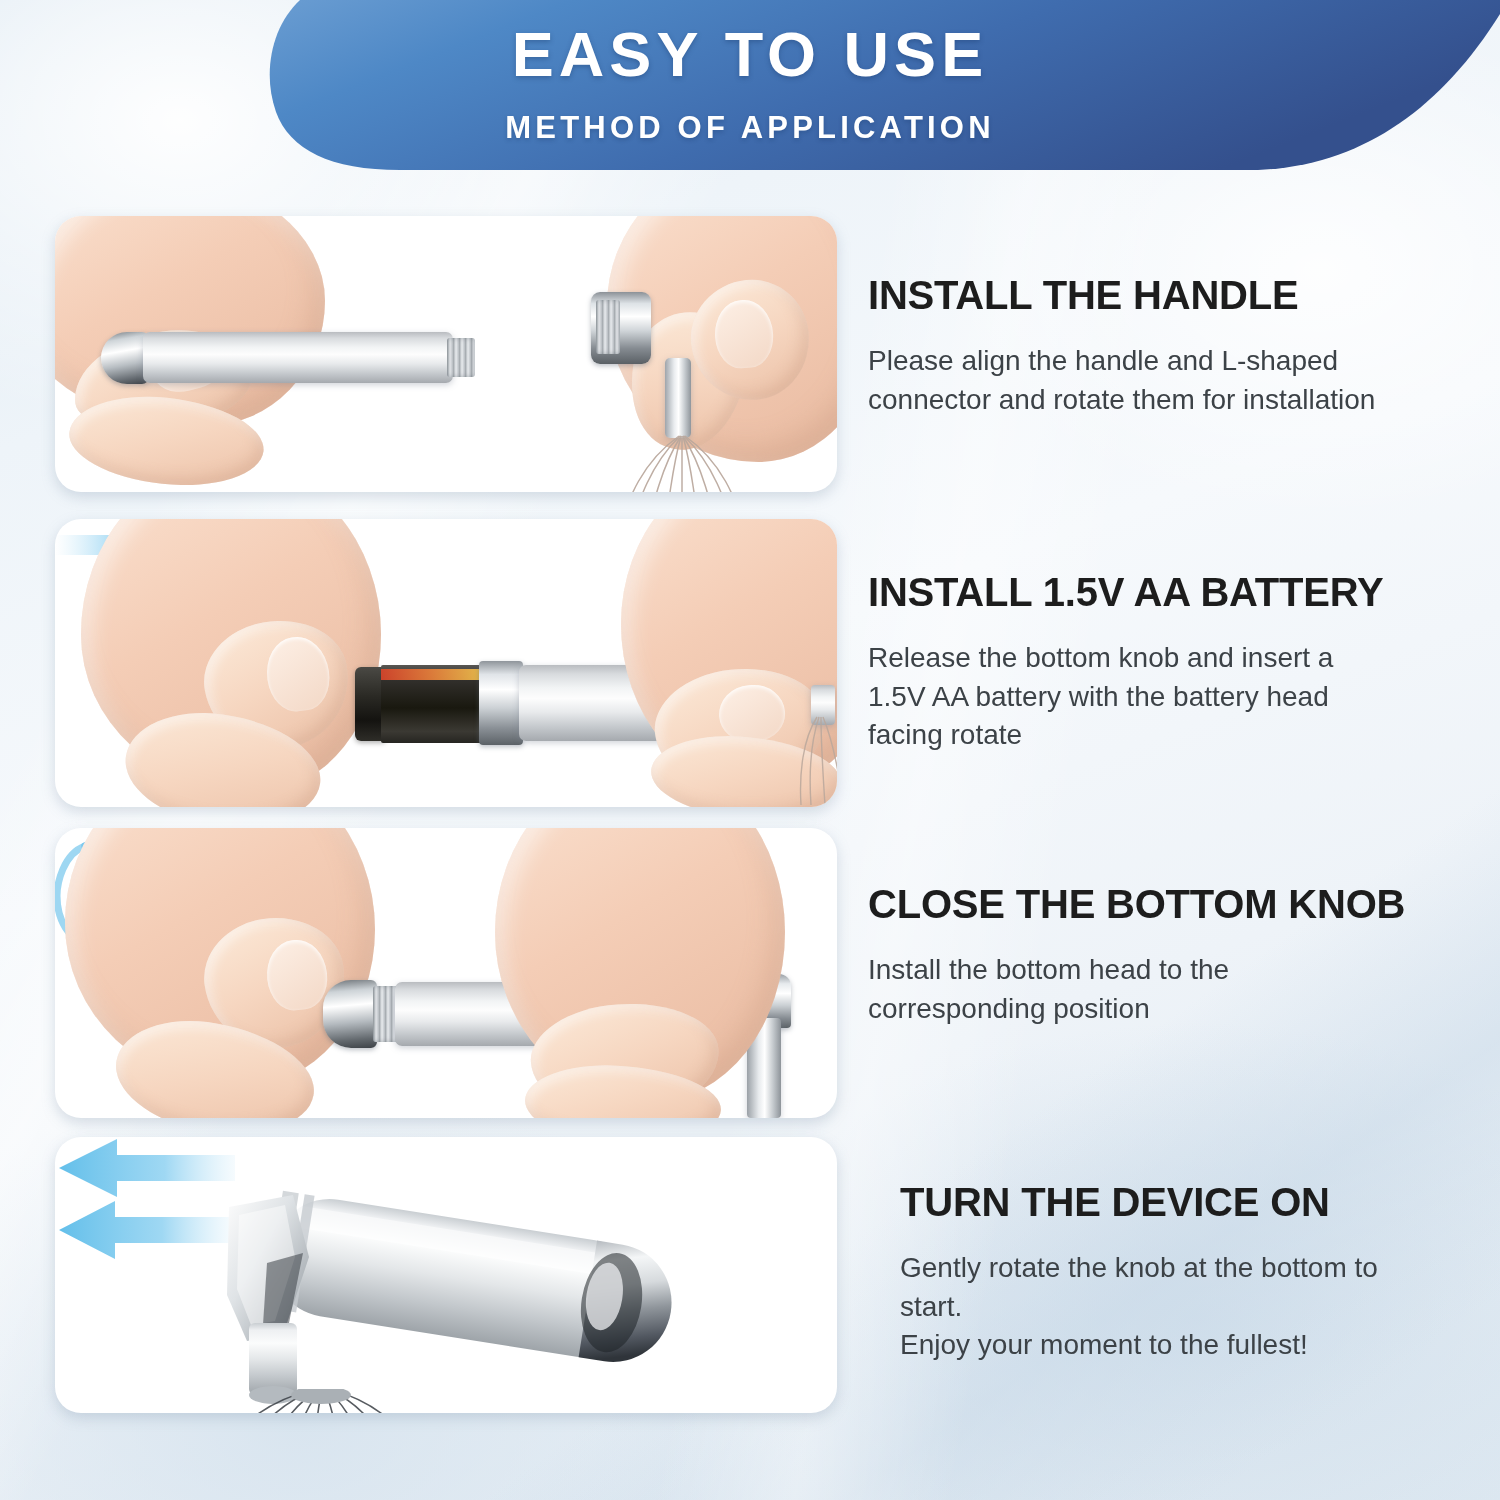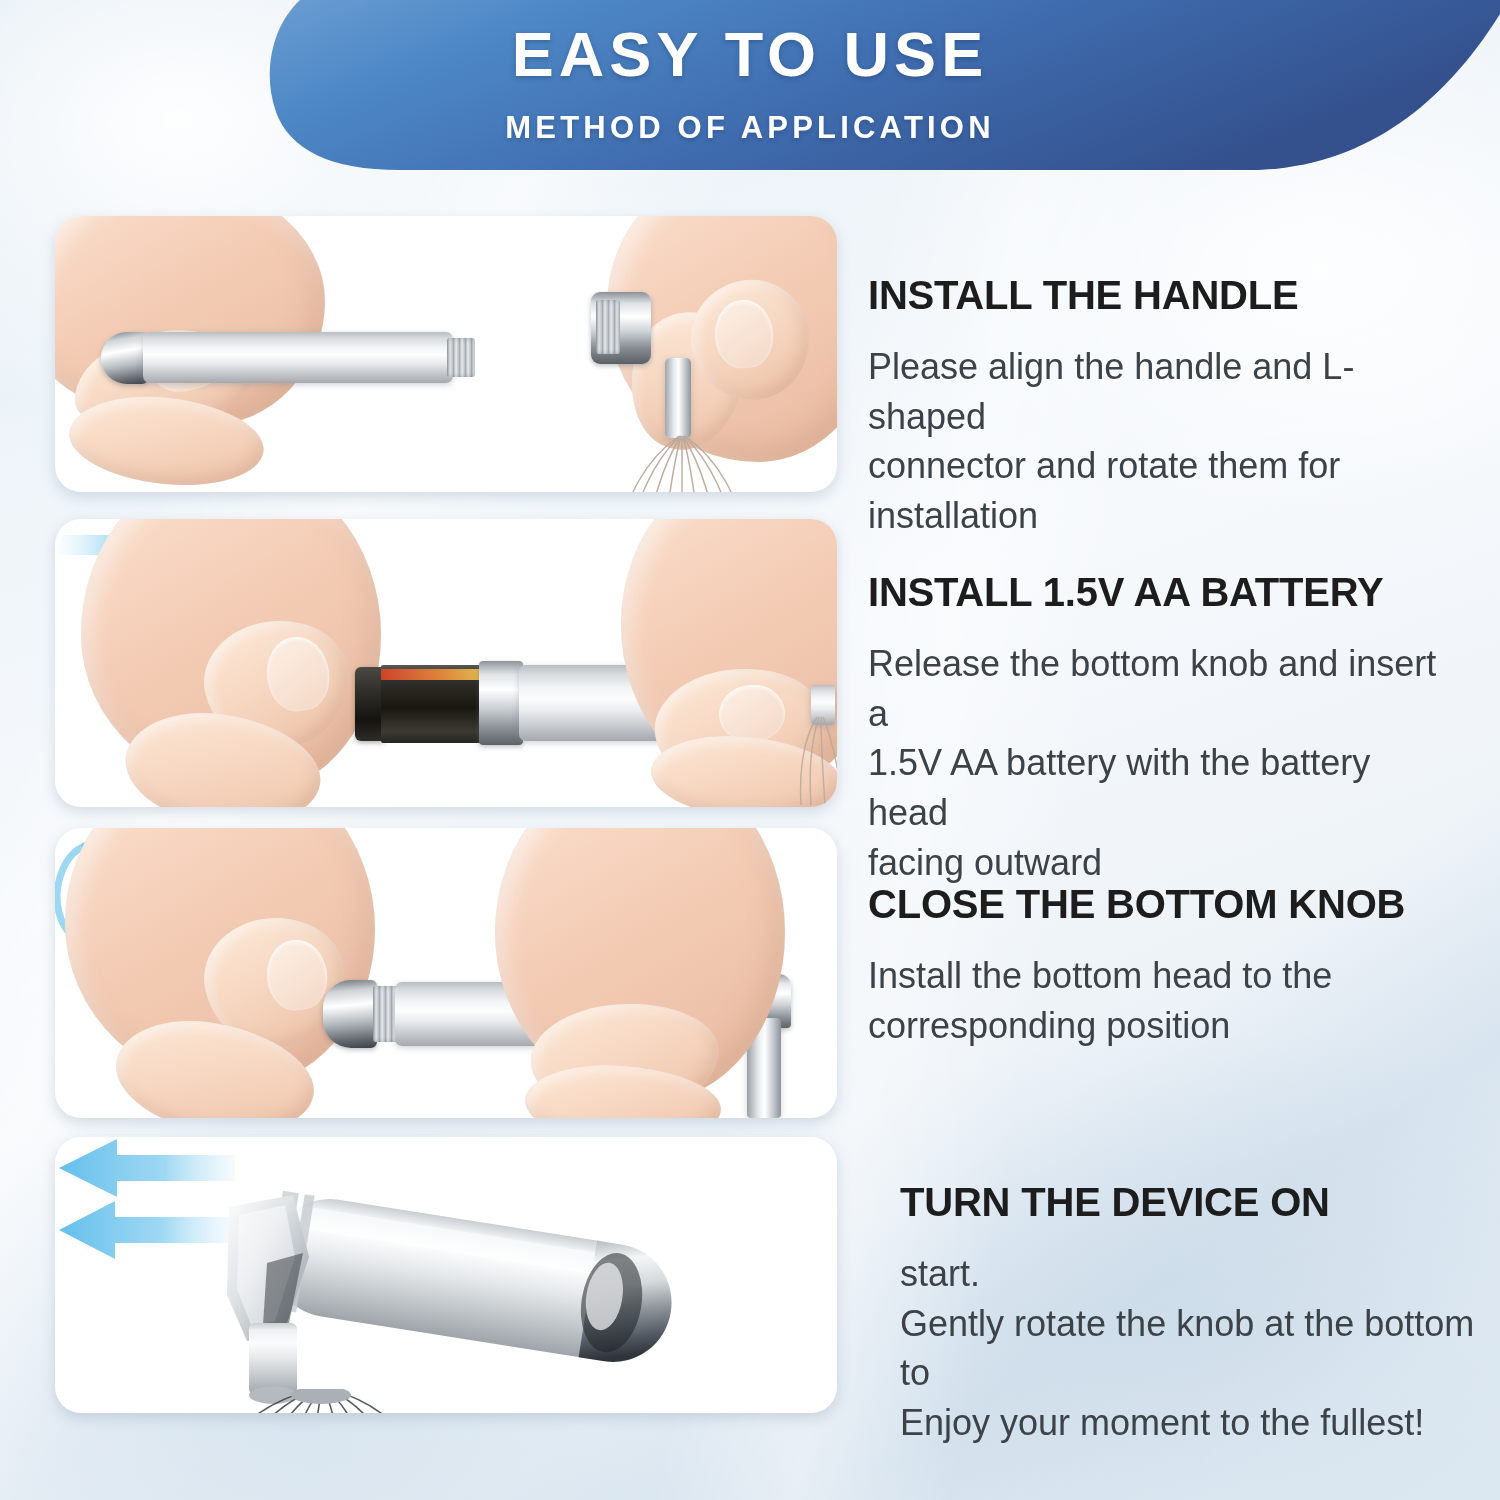--- a/index.html
+++ b/index.html
@@ -102,21 +102,21 @@
   .step-title {
     font-size:40px;
     font-weight:bold;
     color:#1d1d1d;
     letter-spacing:-0.2px;
     line-height:1.05;
     white-space:nowrap;
   }
   .step-body {
     margin-top:26px;
-    font-size:36px;
+    font-size:28px;
     line-height:1.38;
     color:#3c4247;
     font-weight:300;
     max-width:592px;
   }
   .step-body .ln { display:block; }
 
   
   .hand, .metal, .arrow { position:absolute; }
 
@@ -338,21 +338,21 @@
         </div>
 
       </div>
     </div>
 
     <div class="text-col t2">
       <div class="step-title">INSTALL 1.5V AA BATTERY</div>
       <div class="step-body">
         <span class="ln">Release the bottom knob and insert a</span>
         <span class="ln">1.5V AA battery with the battery head</span>
-        <span class="ln">facing outward</span>
+        <span class="ln">facing rotate</span>
       </div>
     </div>
   </div>
 
   <div class="step step-3">
 
     <div class="photo-card c3">
       <div class="photo-stage">
 
         <div class="hand skin-a" style="left:10px;top:-70px;width:310px;height:330px;
@@ -503,20 +503,20 @@
             <path d="M176 18 L60 18 L60 2 L4 31 L60 60 L60 44 L176 44 Z" fill="url(#arrL2)"></path>
           </svg>
         </div>
 
       </div>
     </div>
 
     <div class="text-col t4">
       <div class="step-title">TURN THE DEVICE ON</div>
       <div class="step-body">
+        <span class="ln">Gently rotate the knob at the bottom to</span>
         <span class="ln">start.</span>
-        <span class="ln">Gently rotate the knob at the bottom to</span>
         <span class="ln">Enjoy your moment to the fullest!</span>
       </div>
     </div>
   </div>
 
 </div>
 
 </body></html>

